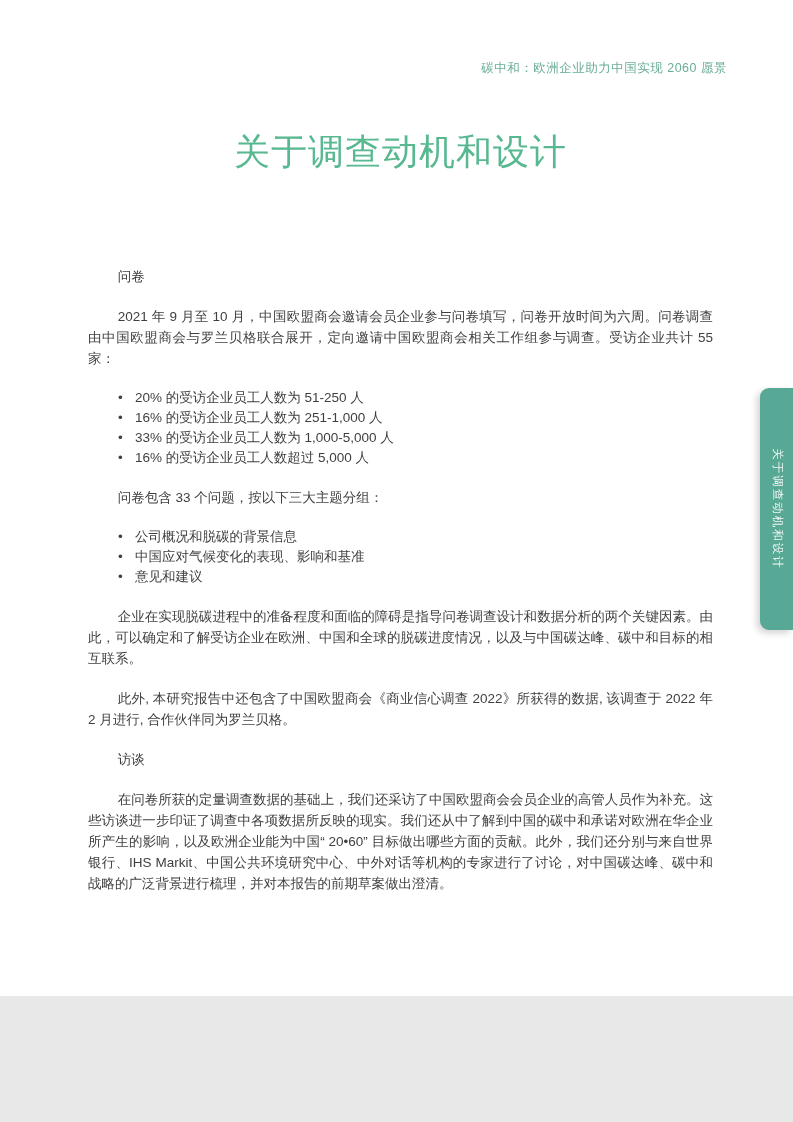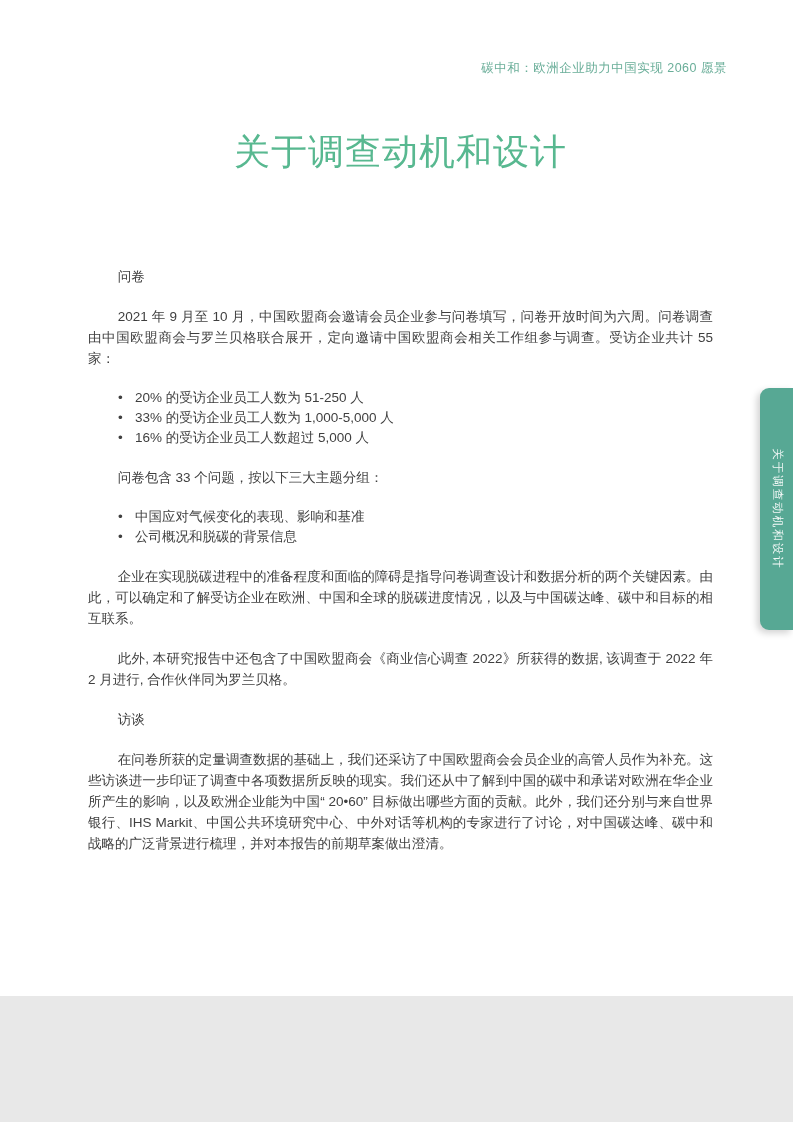--- a/index.html
+++ b/index.html
@@ -149,31 +149,33 @@
   <h1 class="chapter-title">关于调查动机和设计</h1>
 
   <div class="main-col">
 
     <div class="block sub-heading">问卷</div>
 
     <p class="block para">2021 年 9 月至 10 月，中国欧盟商会邀请会员企业参与问卷填写，问卷开放时间为六周。问卷调查由中国欧盟商会与罗兰贝格联合展开，定向邀请中国欧盟商会相关工作组参与调查。受访企业共计 55 家：</p>
 
     <ul class="block bullet-list">
       <li>20% 的受访企业员工人数为 51-250 人</li>
+      <li>16% 的受访企业员工人数为 251-1,000 人</li>
       <li>33% 的受访企业员工人数为 1,000-5,000 人</li>
       <li>16% 的受访企业员工人数超过 5,000 人</li>
     </ul>
 
     <div class="block">
       <p class="para">问卷包含 33 个问题，按以下三大主题分组：</p>
     </div>
 
     <ul class="block bullet-list">
+      <li>公司概况和脱碳的背景信息</li>
       <li>中国应对气候变化的表现、影响和基准</li>
-      <li>公司概况和脱碳的背景信息</li>
+      <li>意见和建议</li>
     </ul>
 
     <p class="block para">企业在实现脱碳进程中的准备程度和面临的障碍是指导问卷调查设计和数据分析的两个关键因素。由此，可以确定和了解受访企业在欧洲、中国和全球的脱碳进度情况，以及与中国碳达峰、碳中和目标的相互联系。</p>
 
     <p class="block para">此外, 本研究报告中还包含了中国欧盟商会《商业信心调查 2022》所获得的数据, 该调查于 2022 年 2 月进行, 合作伙伴同为罗兰贝格。</p>
 
     <div class="block sub-heading">访谈</div>
 
     <p class="block para">在问卷所获的定量调查数据的基础上，我们还采访了中国欧盟商会会员企业的高管人员作为补充。这些访谈进一步印证了调查中各项数据所反映的现实。我们还从中了解到中国的碳中和承诺对欧洲在华企业所产生的影响，以及欧洲企业能为中国“ 20•60” 目标做出哪些方面的贡献。此外，我们还分别与来自世界银行、IHS Markit、中国公共环境研究中心、中外对话等机构的专家进行了讨论，对中国碳达峰、碳中和战略的广泛背景进行梳理，并对本报告的前期草案做出澄清。</p>
 

